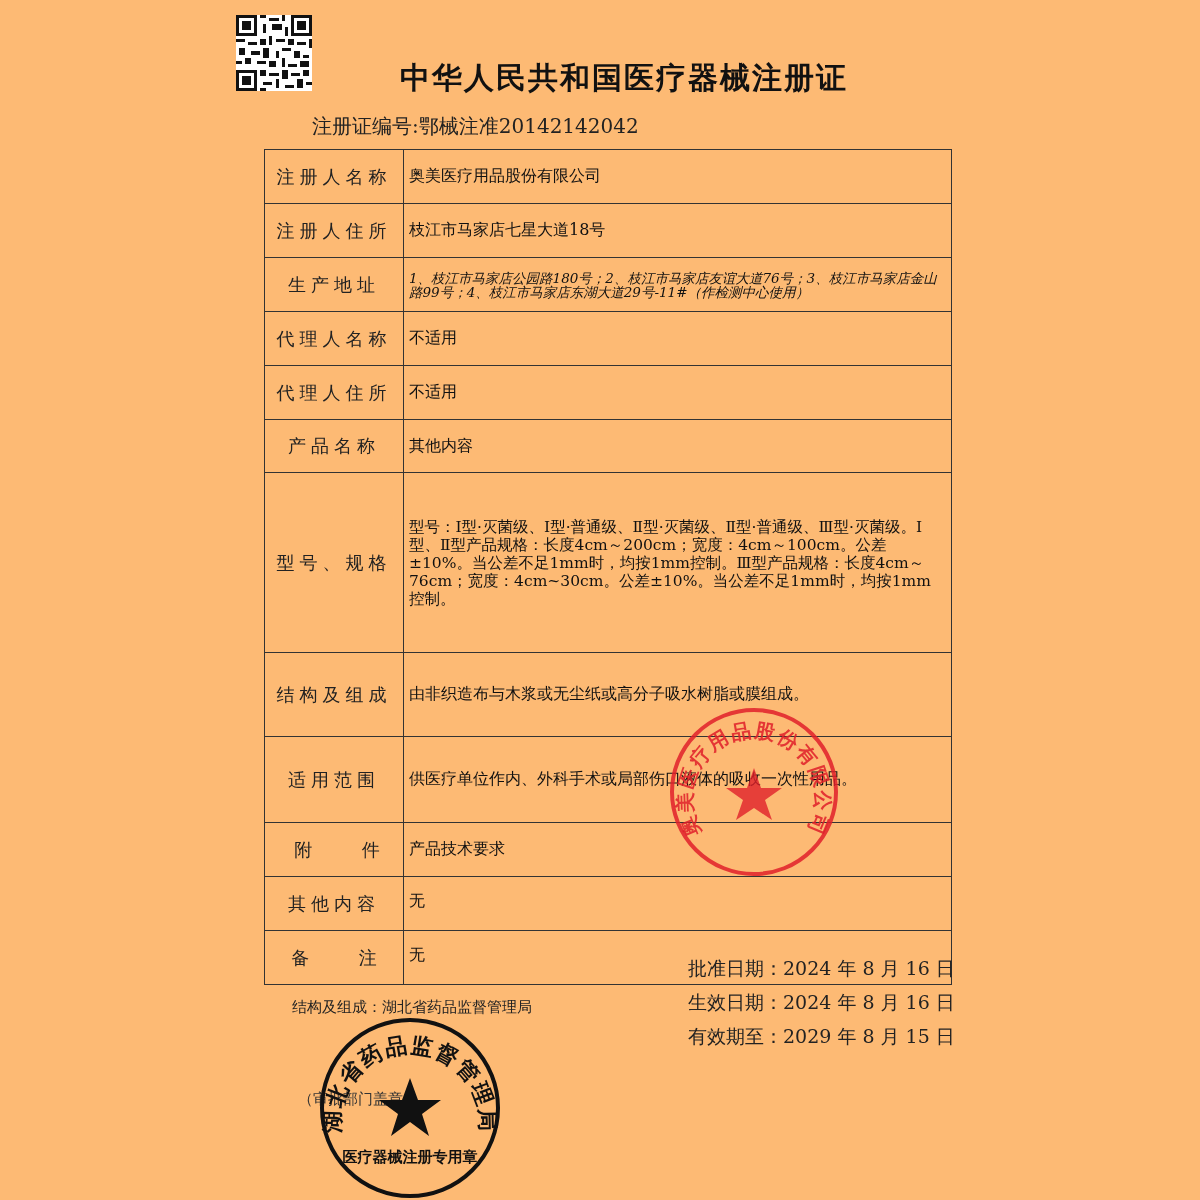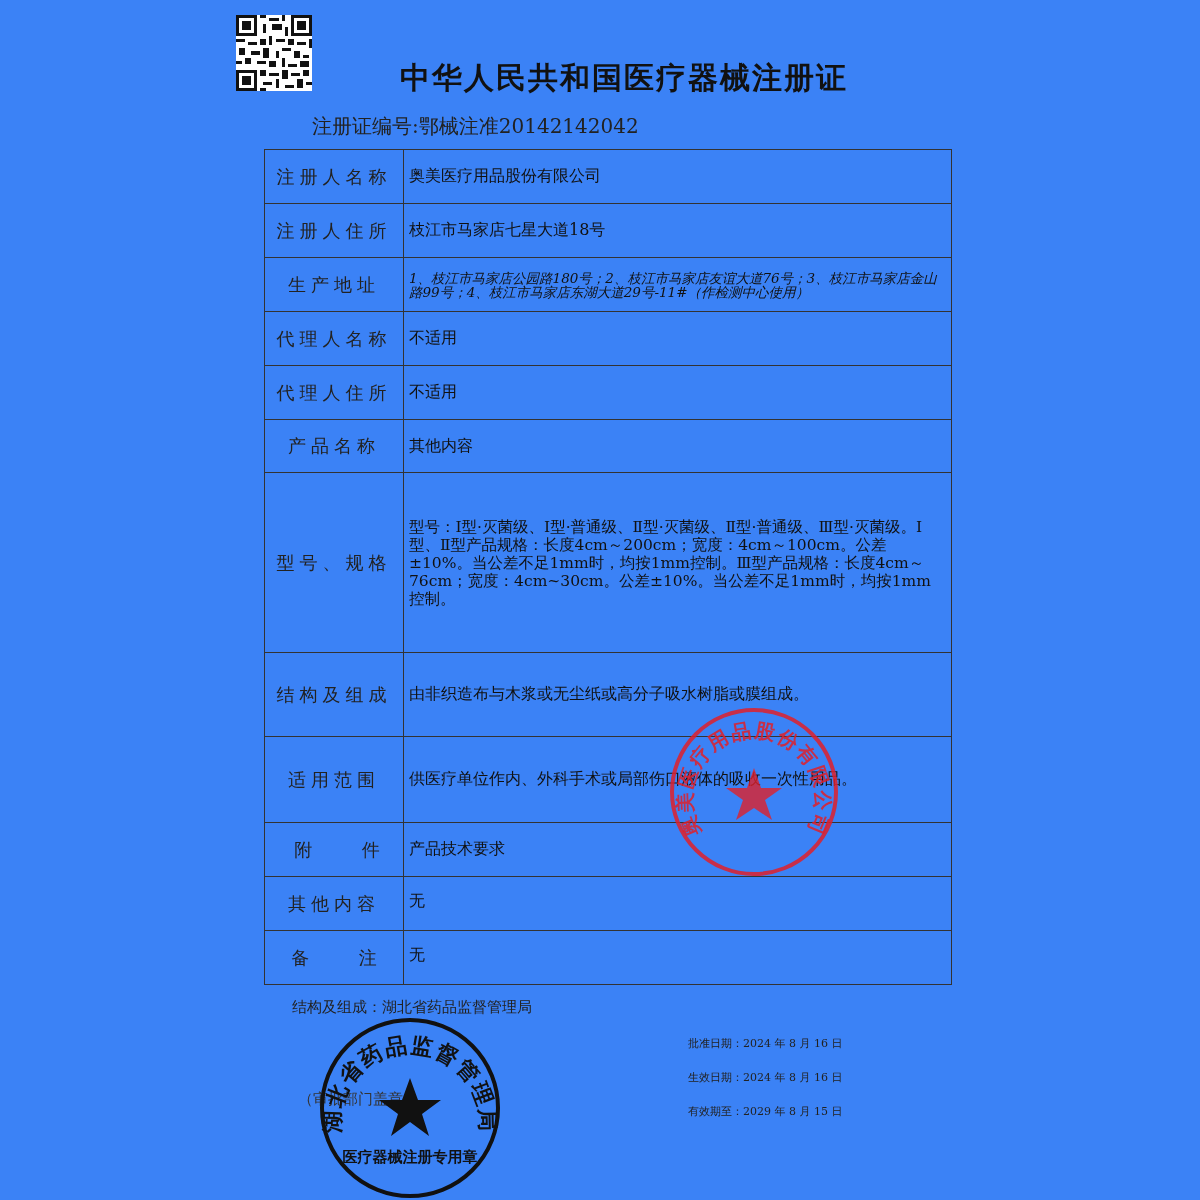--- a/index.html
+++ b/index.html
@@ -1,31 +1,31 @@
 <!DOCTYPE html>
 <html><head>
 <meta charset="utf-8">
 <style>
   html, body { margin:0; padding:0; background:#ffffff; }
   body { width:1200px; height:1200px; position:relative; overflow:hidden;
          font-family:"DejaVu Serif","Liberation Serif",serif; color:#1a1a1a; }
-  .page { position:absolute; left:0; top:0; width:1200px; height:1200px; background:#3b82f6; }
+  .page { position:absolute; left:0; top:0; width:1200px; height:1200px; background:#fdba74; }
   .qr { position:absolute; left:236px; top:15px; width:76px; height:76px; }
   .title { position:absolute; left:400px; top:58px; font-size:30px; letter-spacing:2px;
            font-family:"DejaVu Sans","Liberation Sans",sans-serif; font-weight:bold; color:#111; white-space:nowrap; }
   .regno { position:absolute; left:312px; top:113px; font-size:20px; white-space:nowrap; color:#222;text-align:right; }
   table.cert { position:absolute; left:264px; top:149px; width:688px; border-collapse:collapse; table-layout:fixed; }
   table.cert td { border:1.5px solid #333; padding:0; vertical-align:middle; }
   td.lbl { width:138px; text-align:center; font-size:18px; letter-spacing:5px; color:#222;margin-left:8px; }
   td.val { padding-left:5px !important; padding-right:6px !important; font-size:16px; color:#111; }
   td.val.small { font-size:13.5px; line-height:14px;font-style:italic; }
   td.val.spec { font-size:15.5px; line-height:18px; padding-top:0 !important; }
   .footer-left { position:absolute; left:292px; top:998px; font-size:15px; white-space:nowrap; color:#222; }
   .footer-sub { position:absolute; left:298px; top:1090px; font-size:15px; white-space:nowrap; color:#333; }
-  .dates { position:absolute; left:688px; top:1036px; font-size:11px; color:#222; }
+  .dates { position:absolute; left:688px; top:956px; font-size:19px; color:#222; }
   .dates div { height:34px; white-space:nowrap; }
   .seal-red { position:absolute; left:668px; top:706px; width:172px; height:172px; }
   .seal-black { position:absolute; left:318px; top:1016px; width:184px; height:184px; }
 </style>
 </head>
 <body>
 
 <div class="page">
 
   <svg class="qr" viewBox="0 0 25 25" shape-rendering="crispEdges">

